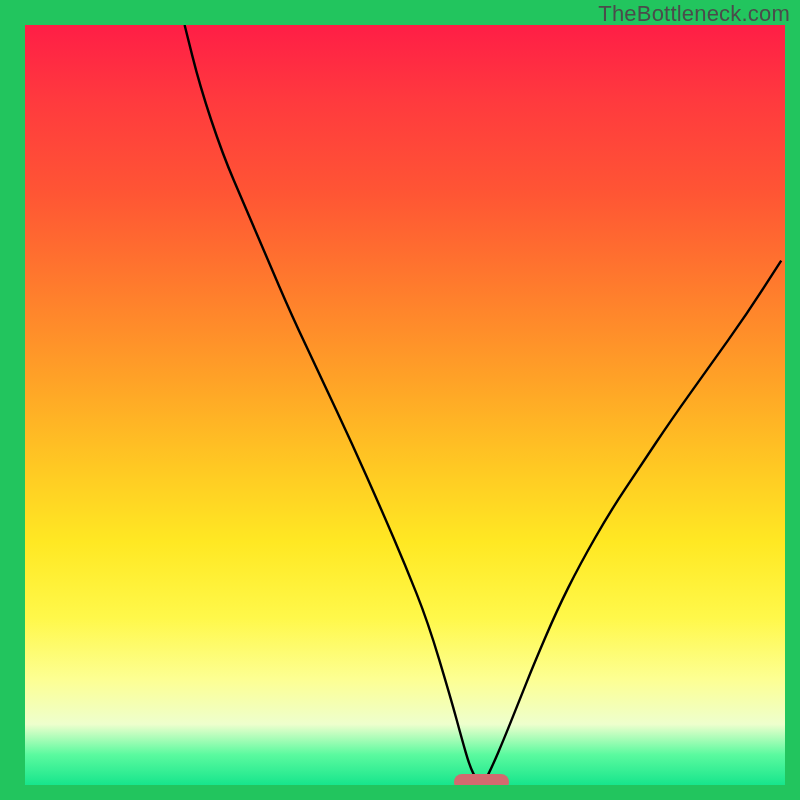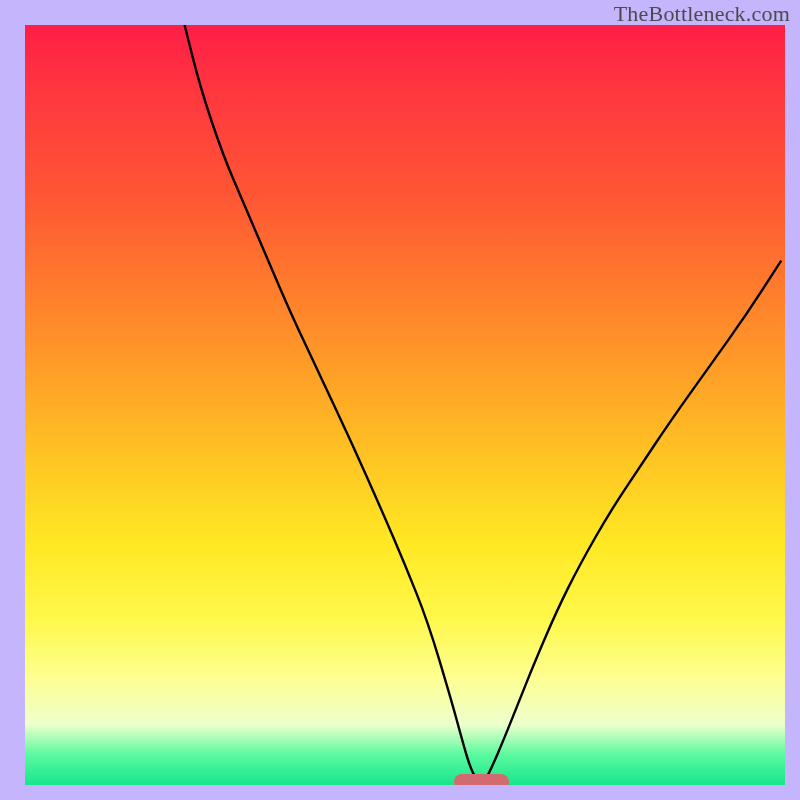--- a/index.html
+++ b/index.html
@@ -11,22 +11,21 @@
     position: relative;
     overflow: hidden;
     font-family: Arial, Helvetica, sans-serif;
   }
   .frame {
     position: absolute;
     left: 0;
     top: 0;
     width: 800px;
     height: 800px;
-    background: #c4b5fd;
-    font-family: Liberation Serif, serif;
+    background: #22c55e;
   }
   .plot-area {
     position: absolute;
     left: 25px;
     top: 25px;
     width: 760px;
     height: 760px;
     overflow: hidden;
   }
   .gradient {

